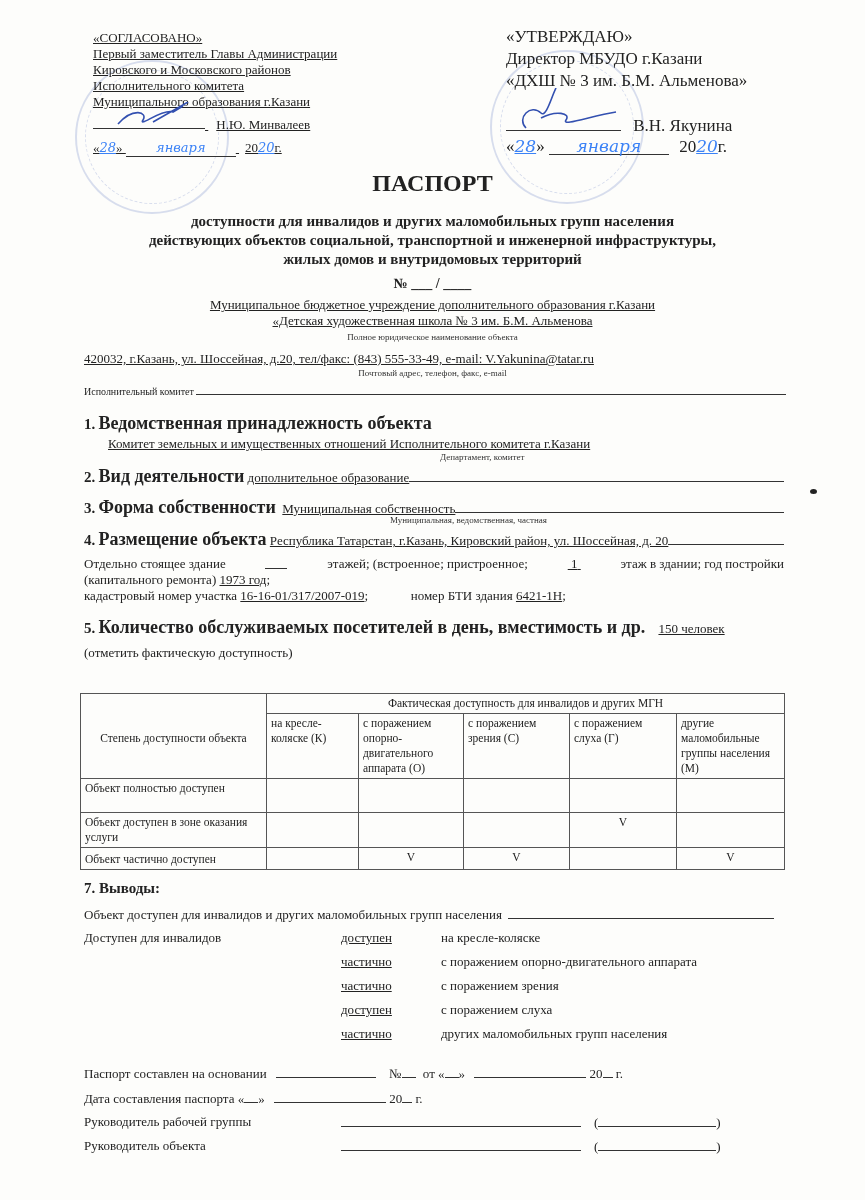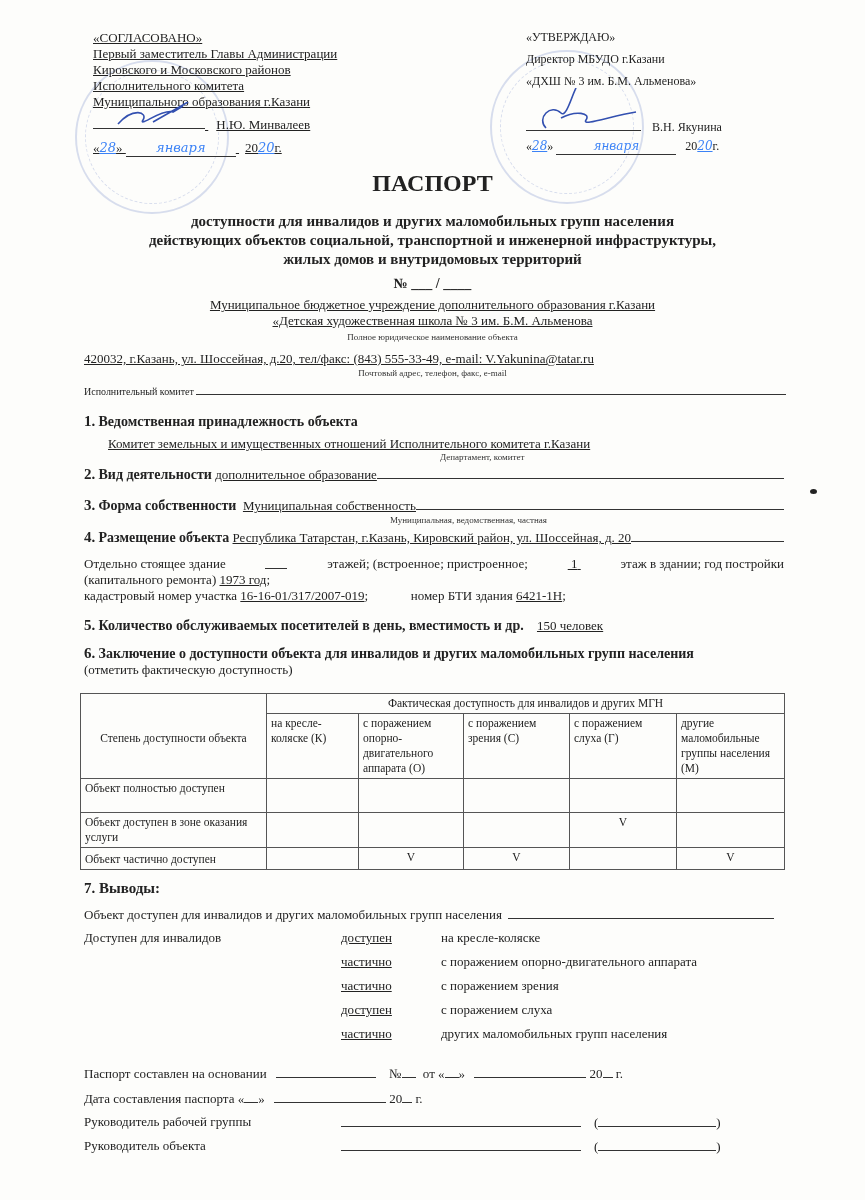--- a/index.html
+++ b/index.html
@@ -5,25 +5,25 @@
   html, body { margin:0; padding:0; background:#fdfdfb; }
   body { width:865px; height:1200px; position:relative; overflow:hidden;
          font-family:"Liberation Serif", serif; color:#222; font-size:13px; }
   .abs { position:absolute; }
   .ul { text-decoration:underline; }
   .blank { display:inline-block; border-bottom:1px solid #333; height:12px; vertical-align:baseline; }
   .hand { color:#3b82f6; font-style:italic; font-family:"DejaVu Serif", serif; }
   .stamp { position:absolute; border-radius:50%; border:2px solid rgba(120,140,200,0.28); }
   .stamp::after { content:""; position:absolute; inset:8px; border-radius:50%; border:1px dashed rgba(120,140,200,0.28); }
   .sig path { fill:none; stroke:#3350b0; stroke-width:1.6; }
-  .approve { line-height:22px; font-size:12px;margin-left:20px; }
+  .approve { line-height:22px; font-size:17px; }
   .agree { line-height:16px; font-size:13px; }
   .title { left:0; width:865px; text-align:center; font-weight:bold; }
   .small { font-size:9px; color:#333; }
-  .sec { font-weight:bold; font-size:14px; }
+  .sec { font-weight:bold; font-size:18px; }
   .secnum { font-size:15px; font-weight:bold; }
   table.acc { border-collapse:collapse; font-size:11.5px; }
   table.acc td { border:1px solid #555; vertical-align:top; padding:2px 4px; line-height:15px; }
   .vmark { text-align:center; }
   .concl-row { height:24px; line-height:24px; }
 </style>
 </head>
 <body>
 
 <div class="stamp" style="left:75px;top:60px;width:150px;height:150px;"></div>
@@ -137,24 +137,20 @@
   </div>
 </div>
 
 <div class="abs" style="left:84px;top:617px;">
   <span class="secnum">5.</span>
   <span class="sec">Количество обслуживаемых посетителей в день, вместимость и др.</span>
   <span class="ul" style="margin-left:10px;">150 человек</span>
 </div>
 
 <div class="abs" style="left:84px;top:645px;line-height:16px;">
-  <div>
-    <span class="secnum">6.</span>
-    <span class="sec">Заключение о доступности объекта для инвалидов и других  маломобильных групп населения</span>
-  </div>
   <div>(отметить фактическую доступность)</div>
 </div>
 
 <table class="acc abs" style="left:80px;top:693px;width:705px;">
   <colgroup>
     <col style="width:186px">
       <col style="width:92px">
       <col style="width:105px">
       <col style="width:106px">
       <col style="width:107px">

